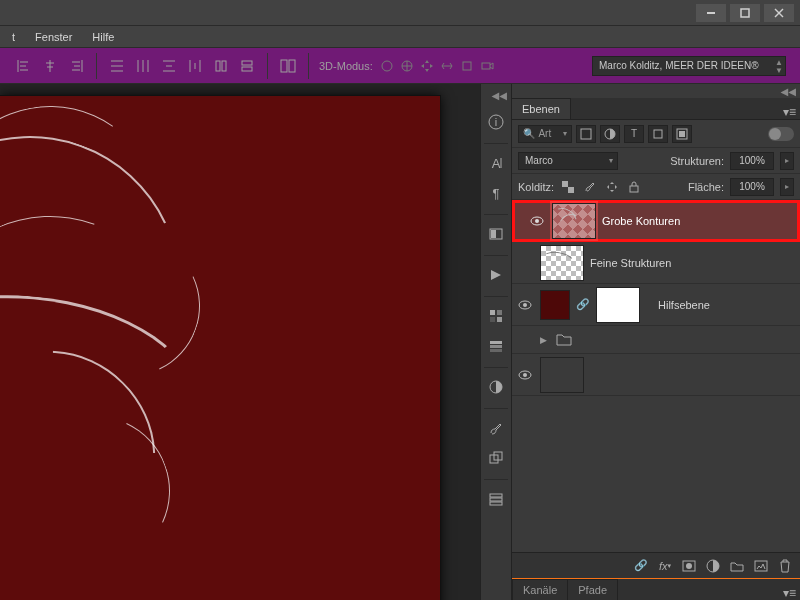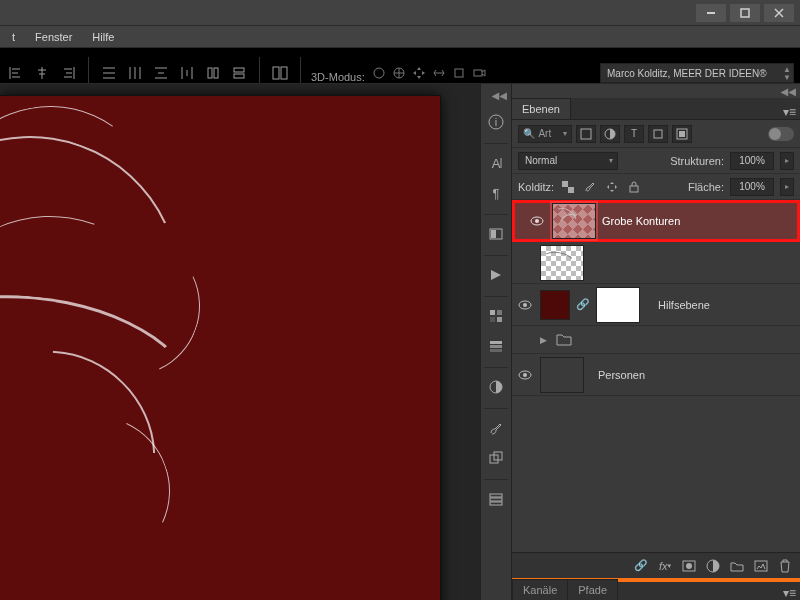--- a/index.html
+++ b/index.html
@@ -8,21 +8,21 @@
   
   .titlebar { height: 26px; background: #424242; display: flex; align-items: center; justify-content: flex-end; padding-right: 6px; border-bottom: 1px solid #2a2a2a; }
   .winbtn { width: 30px; height: 18px; margin-left: 4px; background: #535353; display: flex; align-items: center; justify-content: center; cursor: pointer; }
   .winbtn svg { display:block; }
   
   
   .menubar { height: 22px; background: #424242; display: flex; align-items: center; padding-left: 2px; border-bottom: 1px solid #2a2a2a; }
   .menubar span { padding: 0 10px; color: #d7d7d7; }
   
   
-  .optbar { height: 36px; background: #000000; display: flex; align-items: flex-end; padding: 0 6px; border-bottom: 1px solid #2a2a2a; }
+  .optbar { height: 36px; background: #701a75; display: flex; align-items: center; padding: 0 14px; border-bottom: 1px solid #2a2a2a; }
   .opt-group { display: flex; align-items: center; gap: 6px; }
   .opt-sep { width: 1px; height: 26px; background: #333; margin: 0 10px; }
   .opt-icon { width: 20px; height: 20px; display:flex; align-items:center; justify-content:center; color:#9e9e9e; }
   .opt-label { color:#9e9e9e; font-size:11px; margin-right:4px }
   .mode-icon { width:20px; height:20px; display:flex; align-items:center; justify-content:center; color:#777; }
   .workspace { margin-left:auto; background:#303030; border:1px solid #222; height:20px; width:194px; display:flex; align-items:center; padding:0 6px; color:#c8c8c8; font-size:10px; position:relative; }
   .workspace .dd { position:absolute; right:2px; top:2px; color:#888; font-size:8px; line-height:8px;}
   
   
   .main { display:flex; height: calc(600px - 26px - 22px - 36px); }
@@ -80,21 +80,21 @@
   .layer.selected .thumb { box-shadow: 0 0 0 2px rgba(255,80,80,0.5); }
   .lname { flex:1; font-size:11px; color:#d5d5d5; }
   .layer.selected .lname { color:#fff; }
   .link { width:14px; color:#aaa; font-size:11px;}
   .group-ic { width:16px; color:#aaa; }
   .tri { width:10px; color:#999; font-size:9px;}
   
   .panel-bottom { height:26px; border-top:1px solid #222; background:#333; display:flex; align-items:center; justify-content:flex-end; padding:0 4px; gap:2px;}
   .pb { width:22px; height:20px; display:flex; align-items:center; justify-content:center; color:#aaa;}
   
-  .subtabs { height:22px; display:flex; align-items:flex-end; background:#303030; border-top:4px solid #f97316;}
+  .subtabs { height:22px; display:flex; align-items:flex-end; background:#303030; border-top:1px solid #f97316;}
 </style>
 </head>
 <body>
 
 <div class="titlebar">
   <div class="winbtn">
       <svg width="10" height="10">
         <line x1="1" y1="5" x2="9" y2="5" stroke="#cfcfcf" stroke-width="2"></line>
       </svg>
     </div>
@@ -348,21 +348,21 @@
           <svg width="12" height="12">
             <rect x="1" y="1" width="10" height="10" fill="none" stroke="#aaa"></rect>
             <rect x="3" y="3" width="6" height="6" fill="#aaa"></rect>
           </svg>
         </div>
       <div class="toggle"></div>
     </div>
 
     <div class="blendrow">
       <div class="dropdown">
-        <span>Normal</span>
+        <span>Marco</span>
         <span class="dd">▾</span>
       </div>
       <span style="margin-left:auto">Strukturen:</span>
       <div class="numfield">100%</div>
       <div class="stepbtn">▸</div>
     </div>
 
     <div class="lockrow">
       <span>Kolditz:</span>
       <div class="li">
@@ -411,20 +411,21 @@
       </div>
 
 
       <div class="layer">
         <div class="eye"></div>
         <div class="thumb">
           <div class="scribble">
               <span style="width:34px;height:20px;left:0;top:6px;transform:rotate(10deg);border-color:rgba(120,120,120,.9) transparent transparent transparent"></span>
             </div>
         </div>
+        <div class="lname">Feine Strukturen</div>
       </div>
 
       <div class="layer">
         <div class="eye">
             <svg width="14" height="10">
               <ellipse cx="7" cy="5" rx="6" ry="4" fill="none" stroke="#bbb"></ellipse>
               <circle cx="7" cy="5" r="2" fill="#bbb"></circle>
             </svg>
           </div>
         <div class="thumb dark" style="width:30px;height:30px"></div>
@@ -442,21 +443,20 @@
       </div>
 
       <div class="layer">
         <div class="eye">
             <svg width="14" height="10">
               <ellipse cx="7" cy="5" rx="6" ry="4" fill="none" stroke="#bbb"></ellipse>
               <circle cx="7" cy="5" r="2" fill="#bbb"></circle>
             </svg>
           </div>
         <div class="thumb photo"></div>
-        <div class="lname" style="margin-left:8px">Personen</div>
       </div>
     </div>
 
     <div class="panel-bottom">
       <div class="pb">🔗</div>
       <div class="pb">
           <i>fx</i>
           <span style="font-size:7px">▾</span>
         </div>
       <div class="pb">

